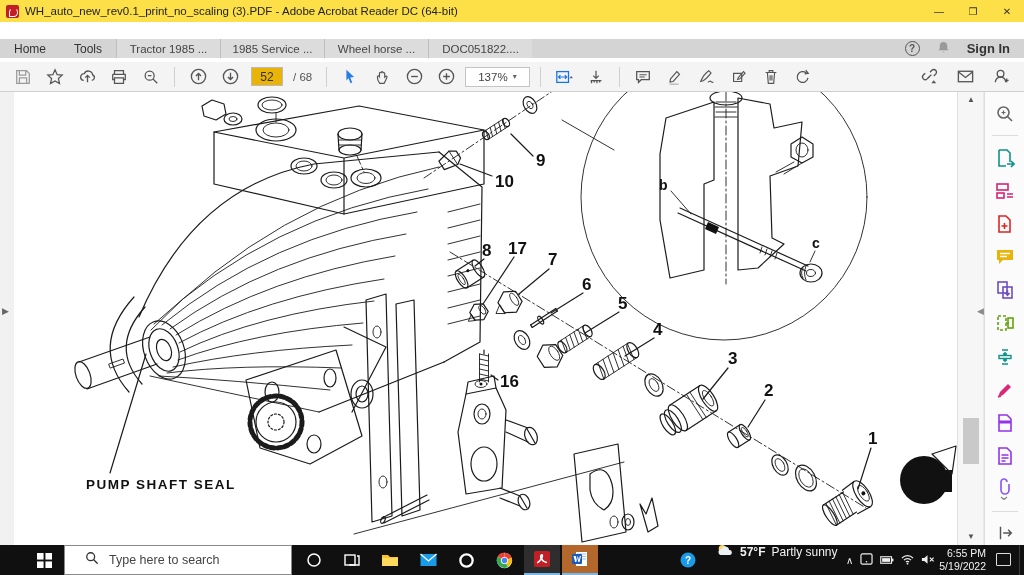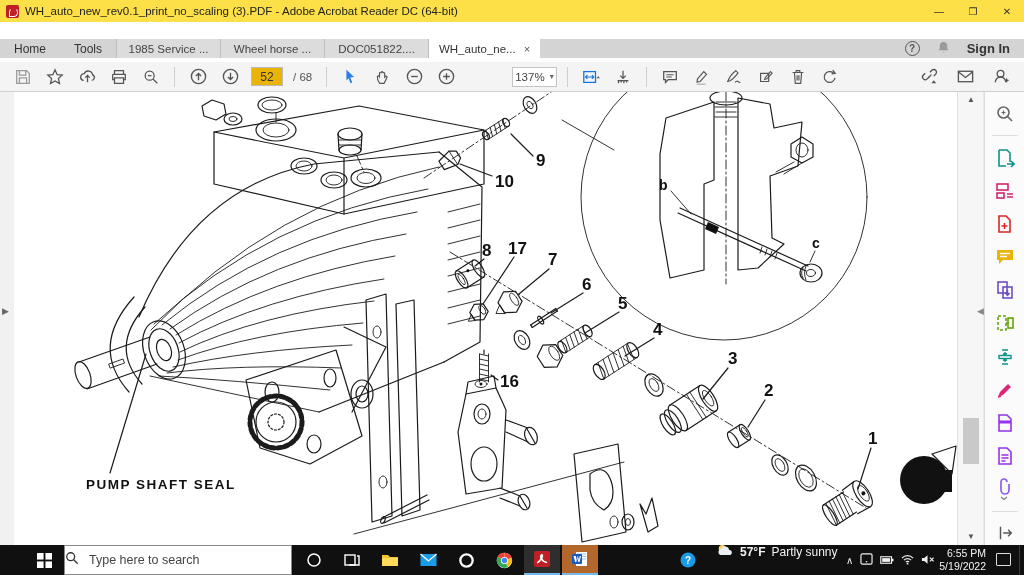--- a/index.html
+++ b/index.html
@@ -31,41 +31,41 @@
   .signin{font-size:13px;font-weight:bold;color:#333;}
   
   .toolbar{position:absolute;left:0;top:62px;width:1024px;height:30px;background:#f4f4f4;border-bottom:1px solid #cfcfcf;
     display:flex;align-items:center;padding:0 10px;gap:6px;}
   .tb{width:26px;height:24px;display:flex;align-items:center;justify-content:center;border-radius:2px;}
   .tb svg{display:block;}
   .tb-sep{width:1px;height:20px;background:#cfcfcf;margin:0 4px;}
   .pagebox{width:32px;height:19px;border:1px solid #bbb;background:#eab308;display:flex;align-items:center;justify-content:center;
     font-size:12px;color:#333;margin-left:2px;}
   .pagetotal{font-size:11.5px;color:#555;margin:0 4px 0 4px;white-space:nowrap;}
-  .zoombox{height:20px;border:1px solid #c4c4c4;background:#fff;display:flex;align-items:center;gap:5px;padding:0 2px;font-size:11.5px;color:#444;margin-left:47px;}
+  .zoombox{height:20px;border:1px solid #c4c4c4;background:#fff;display:flex;align-items:center;gap:5px;padding:0 12px;font-size:11.5px;color:#444;}
   .caret{font-size:8px;color:#666;}
   .tb-right{margin-left:auto;display:flex;gap:10px;}
   
   .content{position:absolute;left:0;top:92px;width:1024px;height:453px;background:#e9e9e9;}
   .gutter{position:absolute;left:0;top:0;width:14px;height:453px;background:#f1f1f1;}
   .nav-expand{position:absolute;left:2px;top:214px;font-size:9px;color:#666;line-height:10px;}
   .page{position:absolute;left:14px;top:0;width:943px;height:453px;background:#fff;}
   .vscroll{position:absolute;left:957px;top:0;width:26px;height:453px;background:#f6f6f6;border-left:1px solid #e0e0e0;}
   .vs-arrow{position:absolute;left:0;width:26px;text-align:center;font-size:8px;color:#555;}
   .vs-thumb{position:absolute;left:5px;top:326px;width:16px;height:46px;background:#c9c9c9;}
   .pane-collapse{position:absolute;left:977px;top:214px;font-size:9px;color:#888;}
   .rail{position:absolute;left:984px;top:0;width:40px;height:453px;background:#fbfbfb;border-left:1px solid #ddd;
     display:flex;flex-direction:column;align-items:center;}
   .rail .ric{width:24px;height:24px;display:flex;align-items:center;justify-content:center;margin-top:10px;}
   .rail-sep{width:26px;height:1px;background:#ddd;margin-top:10px;}
   
   .taskbar{position:absolute;left:0;top:545px;width:1024px;height:30px;background:#101010;color:#fff;}
   .tile{position:absolute;top:0;height:30px;display:flex;align-items:center;justify-content:center;}
   .searchbox{position:absolute;left:64px;top:0;width:228px;height:30px;background:#fff;border:1px solid #8a8a8a;
-    display:flex;align-items:center;gap:8px;padding:0 0;}
+    display:flex;align-items:center;gap:8px;padding:0 20px;}
   .searchbox input{border:none;outline:none;font-size:12.5px;color:#333;width:170px;font-family:"Liberation Sans",sans-serif;background:transparent;}
   .searchbox input::placeholder{color:#444;}
   .tile.app-active{border-bottom:2px solid #76b9ed;background:#2e2e2e;}
   .tile.word-active{border-bottom:2px solid #76b9ed;background:#b4672a;}
   .weather{position:absolute;left:716px;top:0;height:14px;display:flex;align-items:center;gap:6px;font-size:12px;color:#f2f2f2;}
   .tray{position:absolute;left:846px;top:0;height:30px;display:flex;align-items:center;gap:7px;color:#eee;}
   .clock{position:absolute;left:934px;top:2px;width:52px;font-size:10.5px;line-height:13px;text-align:right;color:#f2f2f2;}
   .action{position:absolute;left:996px;top:8px;width:15px;height:13px;border:1.3px solid #ddd;border-radius:1px;}
   .tb-divider{position:absolute;left:1019px;top:0;width:1px;height:30px;background:#3a3a3a;}
   
@@ -92,27 +92,24 @@
       <div class="win-btn">—</div>
       <div class="win-btn">❐</div>
       <div class="win-btn">✕</div>
     </div>
   </div>
 
 
   <div class="tabbar">
     <div class="tab-flat">Home</div>
     <div class="tab-flat">Tools</div>
+    <div class="tab-doc">Tractor 1985 ...</div>
     <div class="tab-doc">1985 Service ...</div>
     <div class="tab-doc">Wheel horse ...</div>
     <div class="tab-doc">DOC051822....</div>
-    <div class="tab-active">
-      <span>WH_auto_ne...</span>
-      <span class="tab-close">×</span>
-    </div>
     <div class="tabbar-right">
       <div class="circle-q">?</div>
       <span>
         <svg width="15" height="15" viewBox="0 0 16 16">
             <path d="M8,2 c2.6,0 4,1.8 4,4.2 V9 l1.3,2 H2.7 L4,9 V6.2 C4,3.8 5.4,2 8,2 Z M6.8,12.6 a1.3,1.3 0 0 0 2.4,0" fill="#9a9a9a" stroke="none"></path>
           </svg>
       </span>
       <span class="signin">Sign In</span>
     </div>
   </div>

